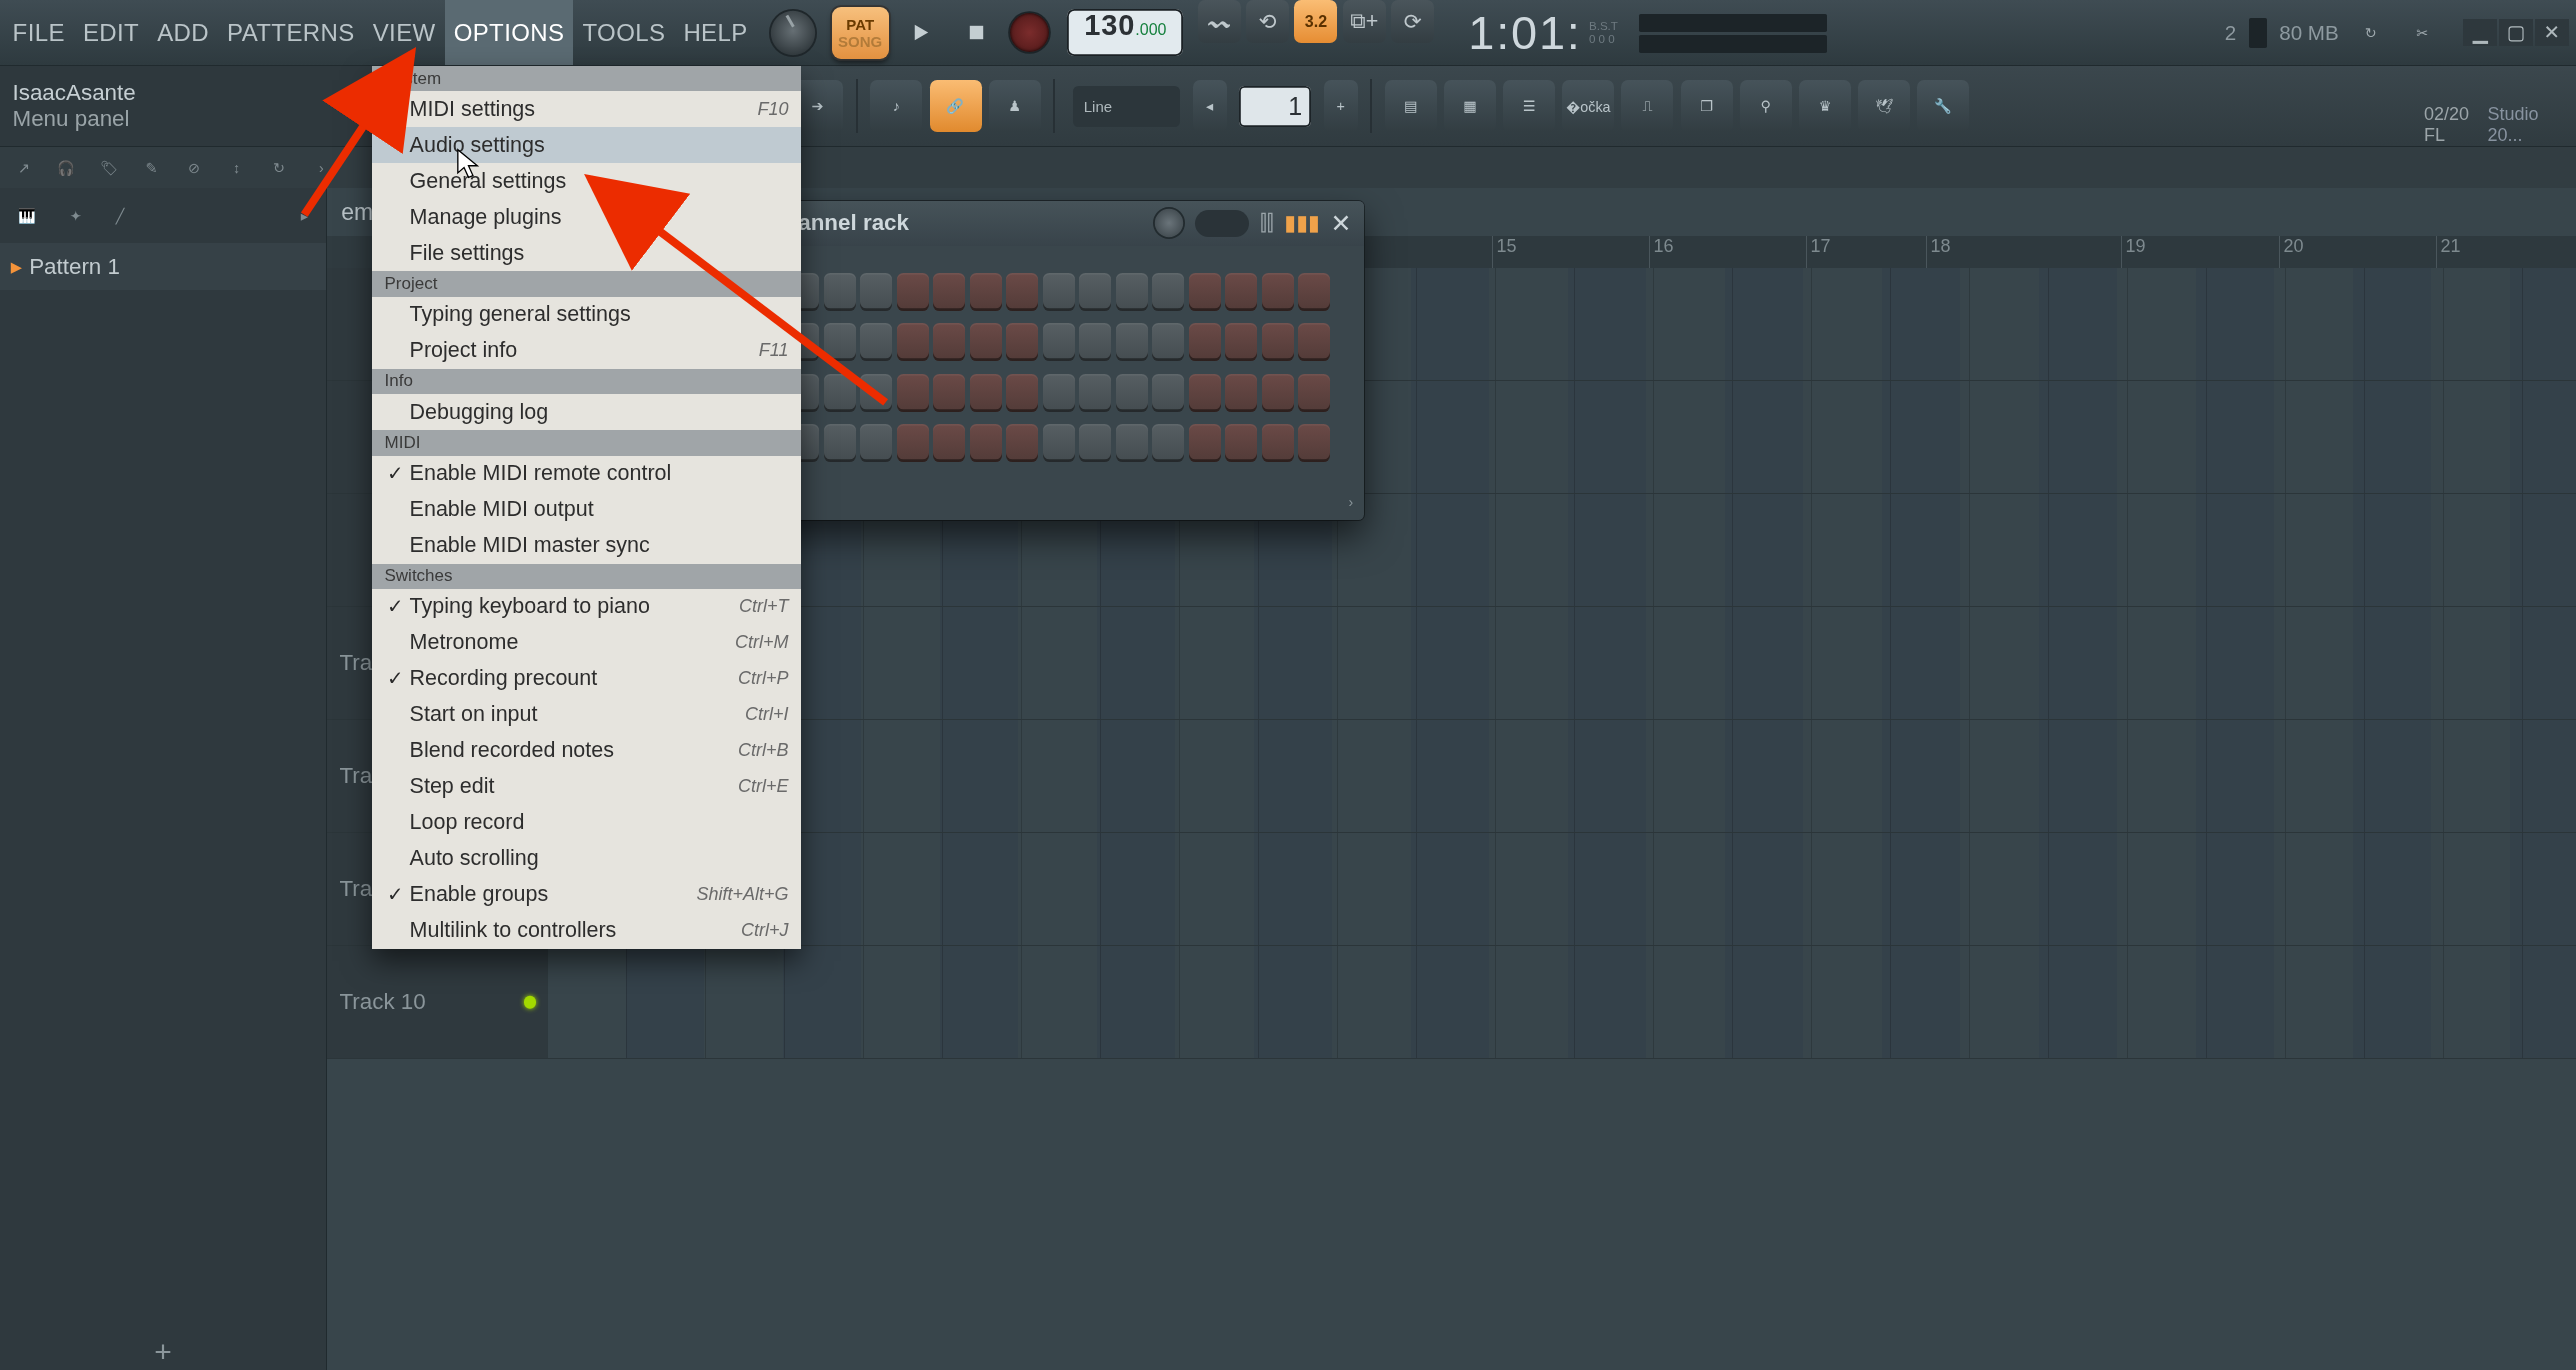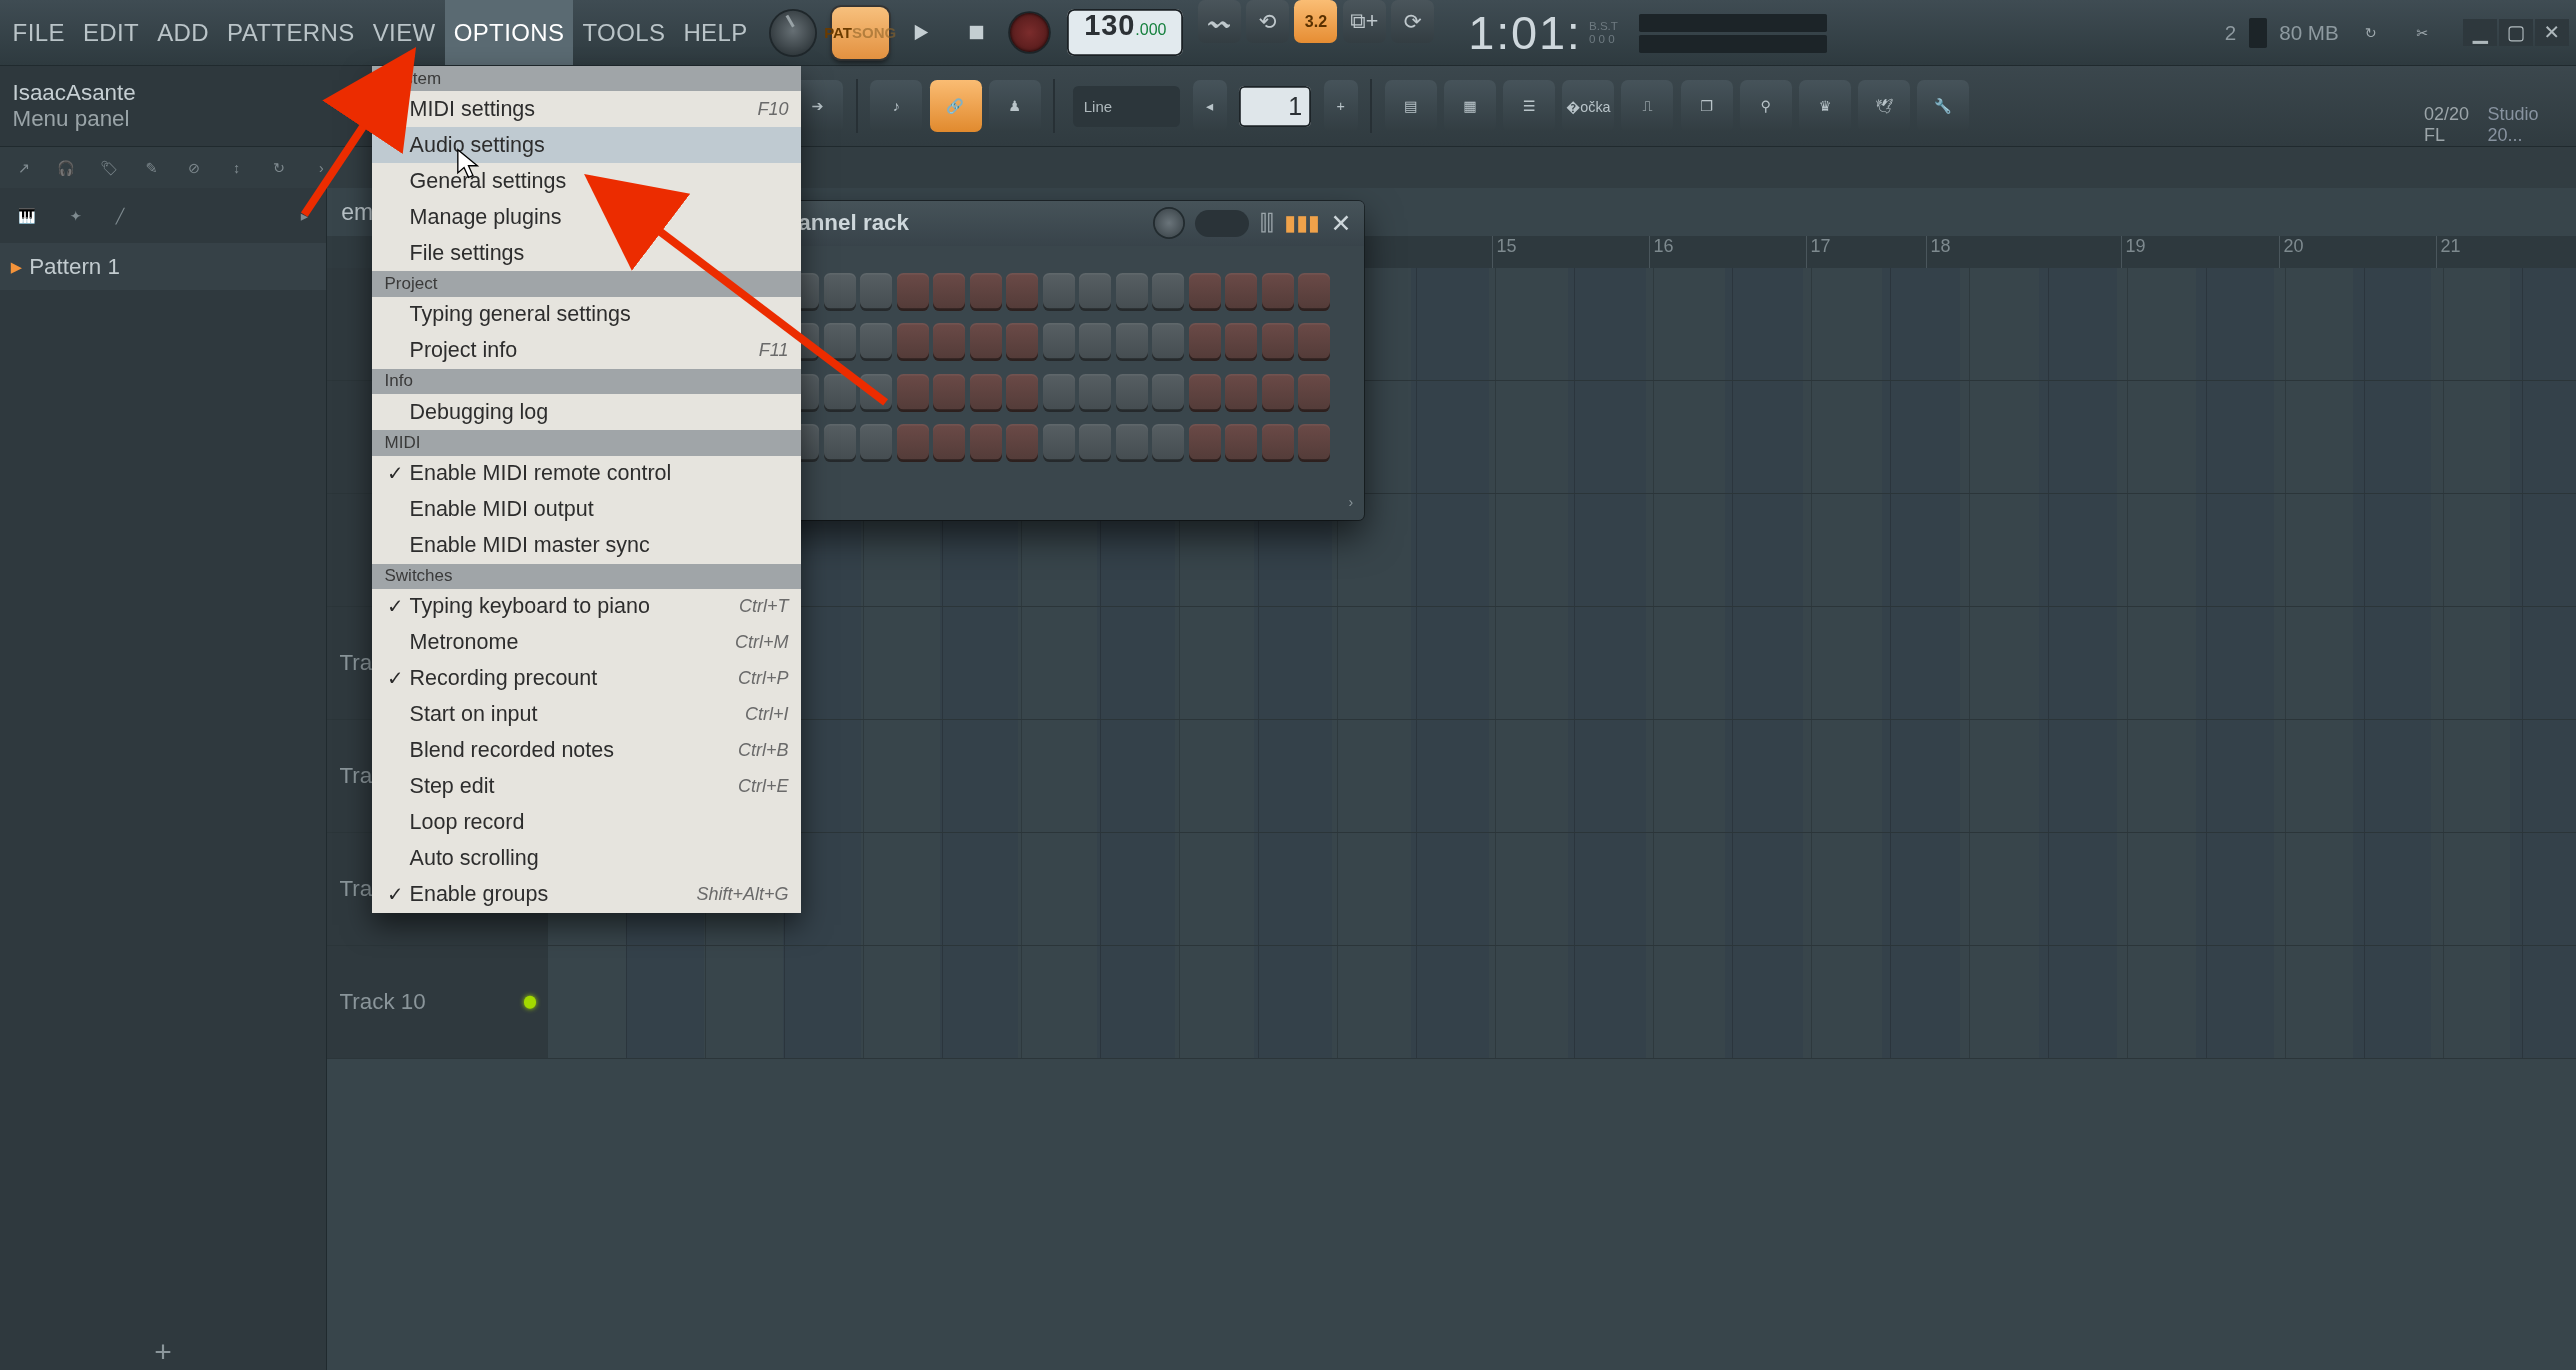--- a/index.html
+++ b/index.html
@@ -24,21 +24,21 @@
   *{box-sizing:border-box;user-select:none;font-family:"Segoe UI",Arial,sans-serif}
   html,body{margin:0;padding:0;width:2576px;height:1370px;overflow:hidden;background:var(--bg)}
   body{transform-origin:top left}
   
   .topbar{height:66px;width:100%;display:flex;background:linear-gradient(#3f4c53,#2e3a3f);border-bottom:1.8px solid var(--border)}
   .menus{display:flex;align-items:center;height:100%;padding:0 3.6px;gap:0}
   .menu{padding:6px 9px;font-size:24px;font-weight:500;color:var(--text);letter-spacing:0.4px;height:100%;display:flex;align-items:center}
   .menu.active{background:#5a6a72;color:#fff}
   .knob{width:48px;height:48px;border-radius:50%;background:radial-gradient(circle at 50% 45%,#666f74 0,#2d3539 75%);box-shadow:inset 0 0 0 1.8px #1f272b;margin:auto 9px;position:relative}
   .knob::after{content:"";position:absolute;top:5.4px;left:50%;width:2.7px;height:12.5px;background:#98a2a6;transform:translateX(-50%) rotate(-30deg);transform-origin:bottom}
-  .patsong{width:57px;height:52px;border-radius:9px;background:linear-gradient(#f7c07d,#e39140);display:flex;justify-content:center;align-items:center;margin:auto 5.4px;box-shadow:0 0 0 1.8px #333,0 3.6px 5.4px rgba(0,0,0,.5)}
+  .patsong{width:57px;height:52px;border-radius:9px;background:linear-gradient(#f7c07d,#e39140);display:flex;flex-direction:column;justify-content:center;align-items:center;margin:auto 5.4px;box-shadow:0 0 0 1.8px #333,0 3.6px 5.4px rgba(0,0,0,.5)}
   .patsong span{font-size:15px;font-weight:700}
   .patsong .pat{color:#6a3b00}
   .patsong .song{color:#8e6328;opacity:.6}
   .transport{display:flex;align-items:center;gap:12.5px;margin-left:5.4px}
   .tbtn{width:43px;height:43px;display:flex;align-items:center;justify-content:center;color:#c4ced2}
   .tbtn svg{width:23px;height:23px}
   .rec{width:39px;height:39px;border-radius:50%;background:radial-gradient(circle,#7b2c2c,#4a1616);box-shadow:inset 0 0 3.6px #000,0 0 0 1.8px #1c2428}
   .tempo{min-width:116px;height:47px;background:#e2eaee;border-radius:7.2px;display:flex;align-items:baseline;justify-content:center;box-shadow:0 0 0 1.8px #1b2125 inset;margin-left:5.4px;font-family:"Segoe UI",Arial}
   .tempo .big{font-size:29px;font-weight:600;color:#2c3135;letter-spacing:0.9px}
   .tempo .small{font-size:16px;color:#15803d}
@@ -500,20 +500,25 @@
     </div>
     <div class="dditem">
       <span class="chk"></span>
       <span class="lbl">Auto scrolling</span>
     </div>
     <div class="dditem">
       <span class="chk">✓</span>
       <span class="lbl">Enable groups</span>
       <span class="sc">Shift+Alt+G</span>
     </div>
+    <div class="dditem">
+      <span class="chk"></span>
+      <span class="lbl">Multilink to controllers</span>
+      <span class="sc">Ctrl+J</span>
+    </div>
   </div>
 
 <svg class="arrows" width="2576" height="1370" viewBox="0 0 2880 1532">
   <defs>
     <marker id="ah" markerWidth="14" markerHeight="14" refX="11" refY="6" orient="auto">
       <path d="M0,0 L12,6 L0,12 z" fill="#ec2c00"></path>
     </marker>
   </defs>
   <line x1="340" y1="240" x2="460" y2="60" stroke="#ec2c00" stroke-width="9" marker-end="url(#ah)"></line>
   <line x1="990" y1="450" x2="660" y2="200" stroke="#ec2c00" stroke-width="9" marker-end="url(#ah)"></line>

